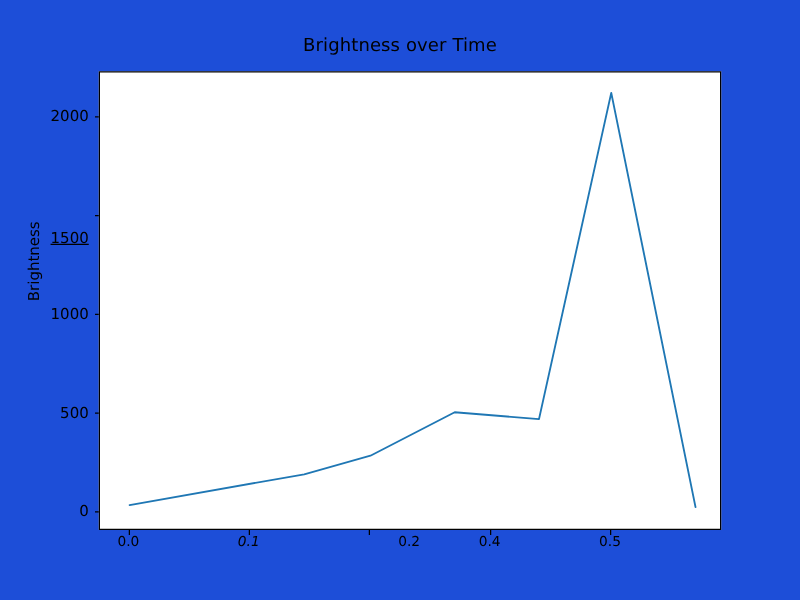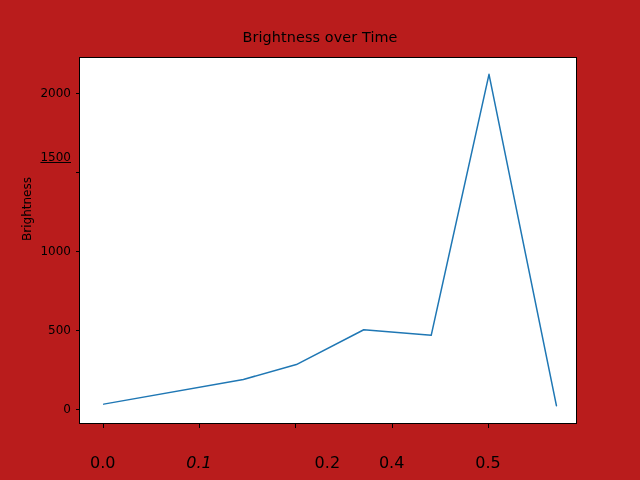--- a/index.html
+++ b/index.html
@@ -11,21 +11,21 @@
     width: 640px;
     height: 480px;
     overflow: hidden;
     font-family: "DejaVu Sans", sans-serif;
     color: #000000;
   }
   #figure {
     position: relative;
     width: 640px;
     height: 480px;
-    background: #b91c1c;
+    background: #1d4ed8;
   }
   #chart-title {
     position: absolute;
     left: 0;
     top: 29px;
     width: 640px;
     text-align: center;
     font-size: 14.4px;
     color: #000000;
     letter-spacing: 0.1px;
@@ -66,23 +66,23 @@
   }
   .ytick-mark {
     position: absolute;
     left: 75.5px;
     width: 3.5px;
     height: 1px;
     background: #000000;
   }
   .xtick-label {
     position: absolute;
-    top: 453px;
+    top: 427px;
     transform: translateX(-50%);
-    font-size: 16px;
+    font-size: 11px;
     white-space: nowrap;
   }
   .xtick-mark {
     position: absolute;
     top: 424px;
     width: 1px;
     height: 3.5px;
     background: #000000;
   }
   #xlabel {
@@ -120,21 +120,21 @@
   <div id="axes">
     <svg id="plot-svg" viewBox="0 0 498 367" preserveAspectRatio="none">
       <polyline id="data-line" fill="none" stroke="#1f77b4" stroke-width="1.5" stroke-linejoin="round" stroke-linecap="round" points="23.70,346.12 163.37,321.44 216.35,306.57 283.77,271.77 351.20,277.31 409.00,16.29 476.42,347.70"></polyline>
     </svg>
   </div>
 
   <div id="ytick-labels">
       <div class="ytick-label" style="top: 409.447px;">0</div>
       <div class="ytick-label" style="top: 330.352px;">500</div>
       <div class="ytick-label" style="top: 251.257px;">1000</div>
-      <div class="ytick-label" style="top: 157px; text-decoration: underline;">1500</div>
+      <div class="ytick-label" style="top: 190px; text-decoration: underline;">1500</div>
       <div class="ytick-label" style="top: 93.0672px;">2000</div>
     </div>
   <div id="ticks-layer">
       <div class="ytick-mark" style="top: 409.447px;"></div>
       <div class="ytick-mark" style="top: 330.352px;"></div>
       <div class="ytick-mark" style="top: 251.257px;"></div>
       <div class="ytick-mark" style="top: 172.162px;"></div>
       <div class="ytick-mark" style="top: 93.0672px;"></div>
       <div class="xtick-label" style="left: 102.696px;">0.0</div>
       <div class="xtick-mark" style="left: 102.696px;"></div>

